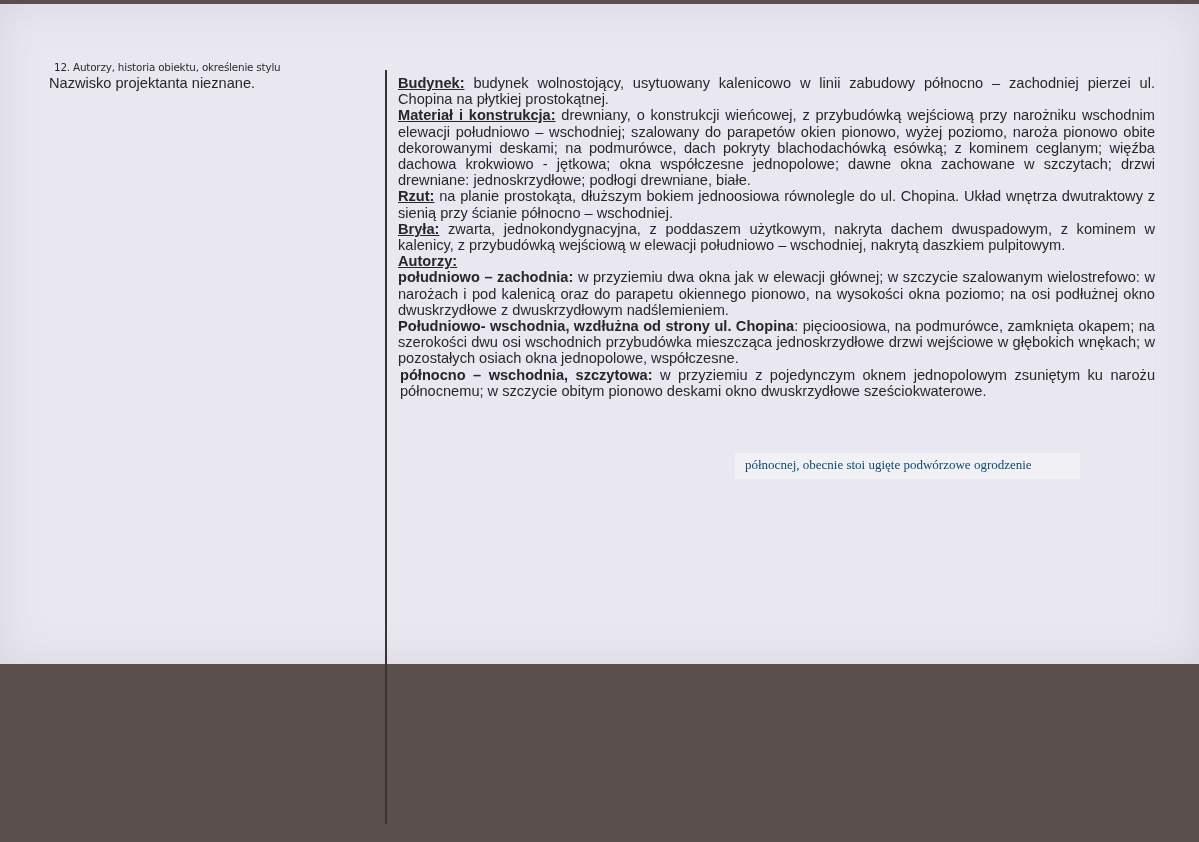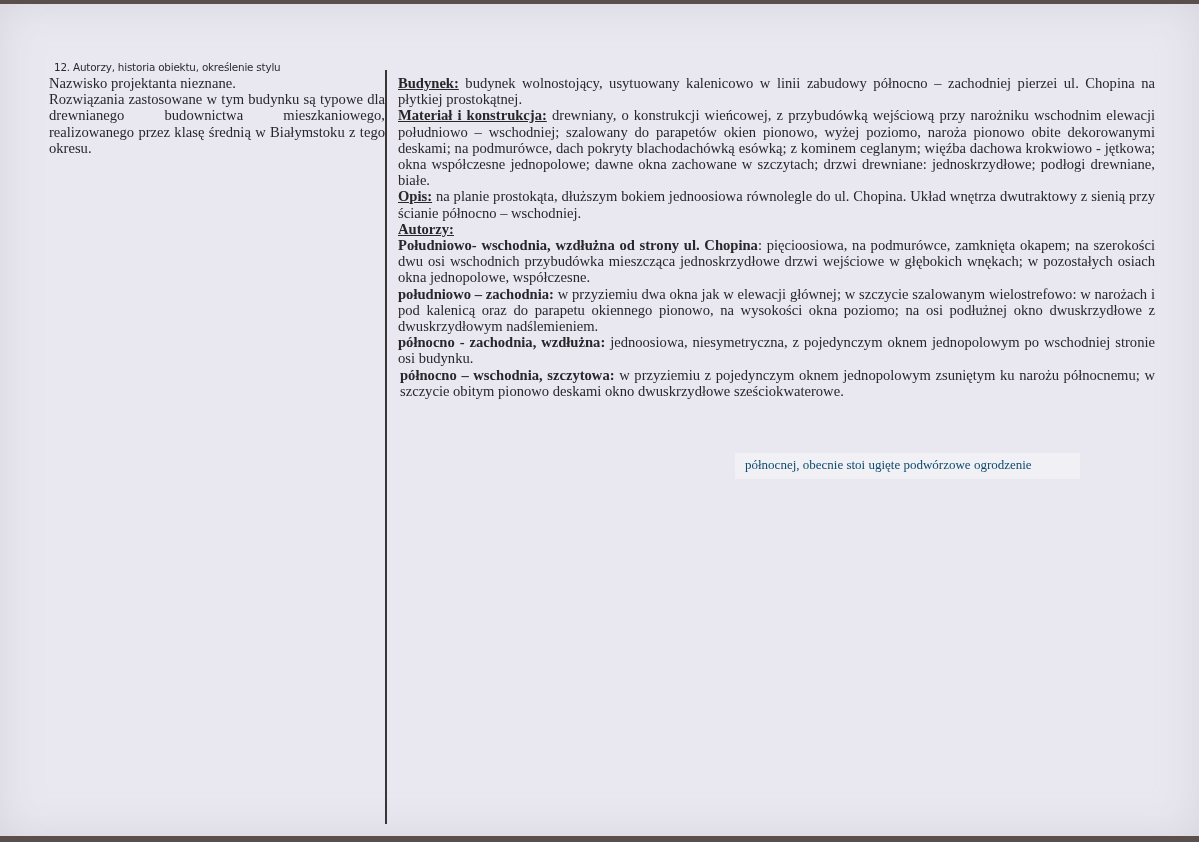--- a/index.html
+++ b/index.html
@@ -2,39 +2,39 @@
 <html><head>
   <meta charset="utf-8">
   <style>
     html, body { margin: 0; padding: 0; }
     body {
       width: 1199px; height: 842px; overflow: hidden;
       background: #5a4f4c;
       position: relative;
     }
     .page {
-      position: absolute; left: 0; top: 4px; width: 1199px; height: 832px;
+      position: absolute; left: 0; top: 4px; width: 1199px; height: 660px;
       background: #e9e8f0;
       box-shadow: inset 0 0 40px rgba(180,175,190,0.35);
     }
     .heading {
       position: absolute;
       font-family: "DejaVu Sans", sans-serif;
       font-size: 10.4px; color: #2a2a2e; letter-spacing: -0.2px;
       white-space: nowrap;
     }
     .h12 { left: 54px; top: 57px; }
     .h13 { left: 389px; top: 57px; }
     .divider {
       position: absolute; left: 385px; top: 66px; width: 1.5px; height: 754px;
       background: #3a3536;
     }
     .col {
       position: absolute;
-      font-family: Liberation Serif, serif;
+      font-family: Liberation Sans, sans-serif;
       font-size: 14.6px; line-height: 16.2px; color: #28262b;
     }
     .left { left: 49px; top: 71px; width: 336px; }
     .right { left: 398px; top: 71px; width: 757px; }
     .para { margin: 0; text-align: justify; }
     .para.left-align { text-align: left; }
     .lbl { font-weight: bold; }
     .lbl.u { text-decoration: underline; }
     .redact {
       display: inline-block; width: 80px; height: 16px; background: #000;
@@ -55,38 +55,37 @@
 <body>
 
 <div class="page">
 
   <div class="heading h12">12. Autorzy, historia obiektu, określenie stylu</div>
 
   <div class="divider"></div>
 
   <div class="col left">
     <p class="para left-align">Nazwisko projektanta  nieznane.</p>
-    <p class="para">Rozwiązania zastosowane w tym budynku są typowe dla drewnianego budownictwa mieszkaniowego, realizowanego przez klasę średnią w Białymstoku z tego okresu.</p>
   </div>
 
   <div class="col right">
     <p class="para"><span class="lbl u">Budynek:</span><span> budynek wolnostojący, usytuowany kalenicowo w linii zabudowy północno – zachodniej pierzei ul. Chopina na płytkiej prostokątnej.</span></p>
 
     <p class="para"><span class="lbl u">Materiał i konstrukcja:</span><span> drewniany, o konstrukcji wieńcowej, z przybudówką wejściową przy narożniku wschodnim elewacji południowo – wschodniej; szalowany do parapetów okien pionowo, wyżej poziomo, naroża pionowo obite dekorowanymi deskami; na podmurówce, dach pokryty blachodachówką esówką; z kominem ceglanym; więźba dachowa krokwiowo - jętkowa; okna współczesne jednopolowe; dawne okna zachowane w szczytach; drzwi drewniane: jednoskrzydłowe; podłogi drewniane, białe.</span></p>
 
-    <p class="para"><span class="lbl u">Opis:</span><span> na planie prostokąta, dłuższym bokiem jednoosiowa równolegle do ul. Chopina. Układ wnętrza dwutraktowy z sienią przy ścianie północno – wschodniej.</span></p>
+    <p class="para"><span class="lbl u">Rzut:</span><span> na planie prostokąta, dłuższym bokiem jednoosiowa równolegle do ul. Chopina. Układ wnętrza dwutraktowy z sienią przy ścianie północno – wschodniej.</span></p>
 
+    <p class="para"><span class="lbl u">Bryła:</span><span> zwarta, jednokondygnacyjna, z poddaszem użytkowym, nakryta dachem dwuspadowym, z kominem  w kalenicy, z przybudówką wejściową w elewacji południowo – wschodniej, nakrytą daszkiem pulpitowym.</span></p>
 
     <p class="para"><span class="lbl u">Autorzy:</span></p>
 
+    <p class="para"><span class="lbl">południowo – zachodnia:</span><span> w przyziemiu dwa okna jak w elewacji głównej; w szczycie szalowanym wielostrefowo: w narożach i pod kalenicą oraz do parapetu okiennego pionowo, na wysokości okna poziomo; na osi podłużnej okno dwuskrzydłowe z dwuskrzydłowym nadślemieniem.</span></p>
+
     <p class="para"><span class="lbl">Południowo- wschodnia, wzdłużna od strony ul. Chopina</span><span>: pięcioosiowa, na podmurówce, zamknięta okapem; na szerokości dwu osi wschodnich przybudówka mieszcząca jednoskrzydłowe drzwi wejściowe w głębokich wnękach; w pozostałych osiach okna jednopolowe, współczesne.</span></p>
 
-    <p class="para"><span class="lbl">południowo – zachodnia:</span><span> w przyziemiu dwa okna jak w elewacji głównej; w szczycie szalowanym wielostrefowo: w narożach i pod kalenicą oraz do parapetu okiennego pionowo, na wysokości okna poziomo; na osi podłużnej okno dwuskrzydłowe z dwuskrzydłowym nadślemieniem.</span></p>
-
-    <p class="para"><span class="lbl">północno - zachodnia, wzdłużna:</span><span> jednoosiowa, niesymetryczna, z pojedynczym oknem jednopolowym po wschodniej stronie osi budynku.</span></p>
 
     <p class="para indent-1"><span class="lbl">północno – wschodnia, szczytowa:</span><span> w przyziemiu z pojedynczym oknem jednopolowym zsuniętym ku narożu północnemu; w szczycie obitym pionowo deskami okno dwuskrzydłowe sześciokwaterowe.</span></p>
 
   </div>
 
   <div class="whiteout"></div>
   <div class="ghost">północnej, obecnie stoi ugięte podwórzowe ogrodzenie</div>
 
 </div>
 

